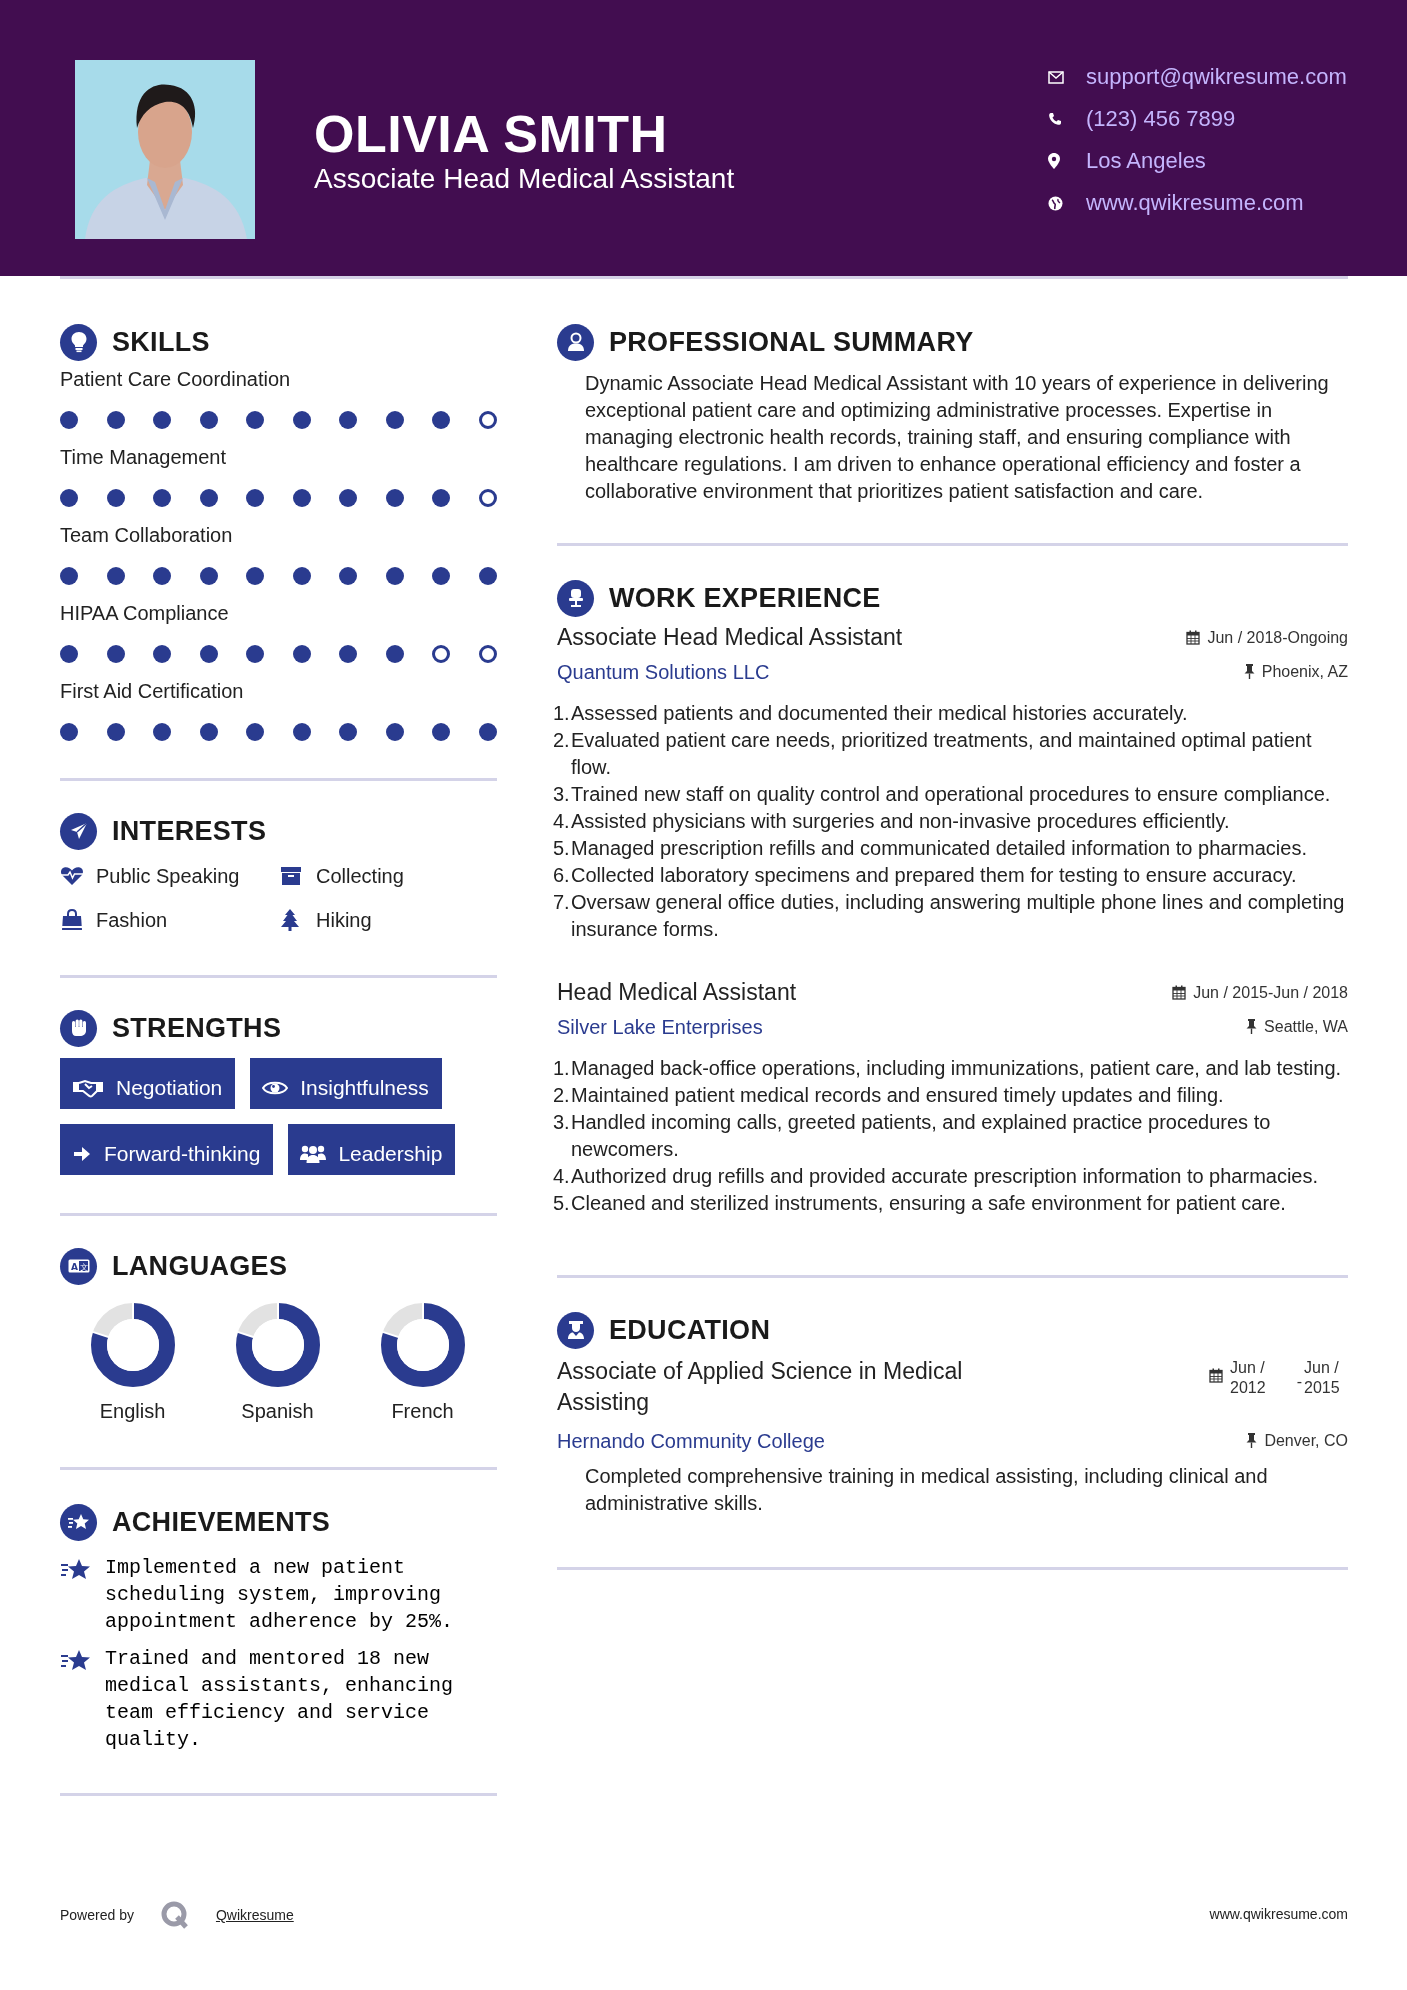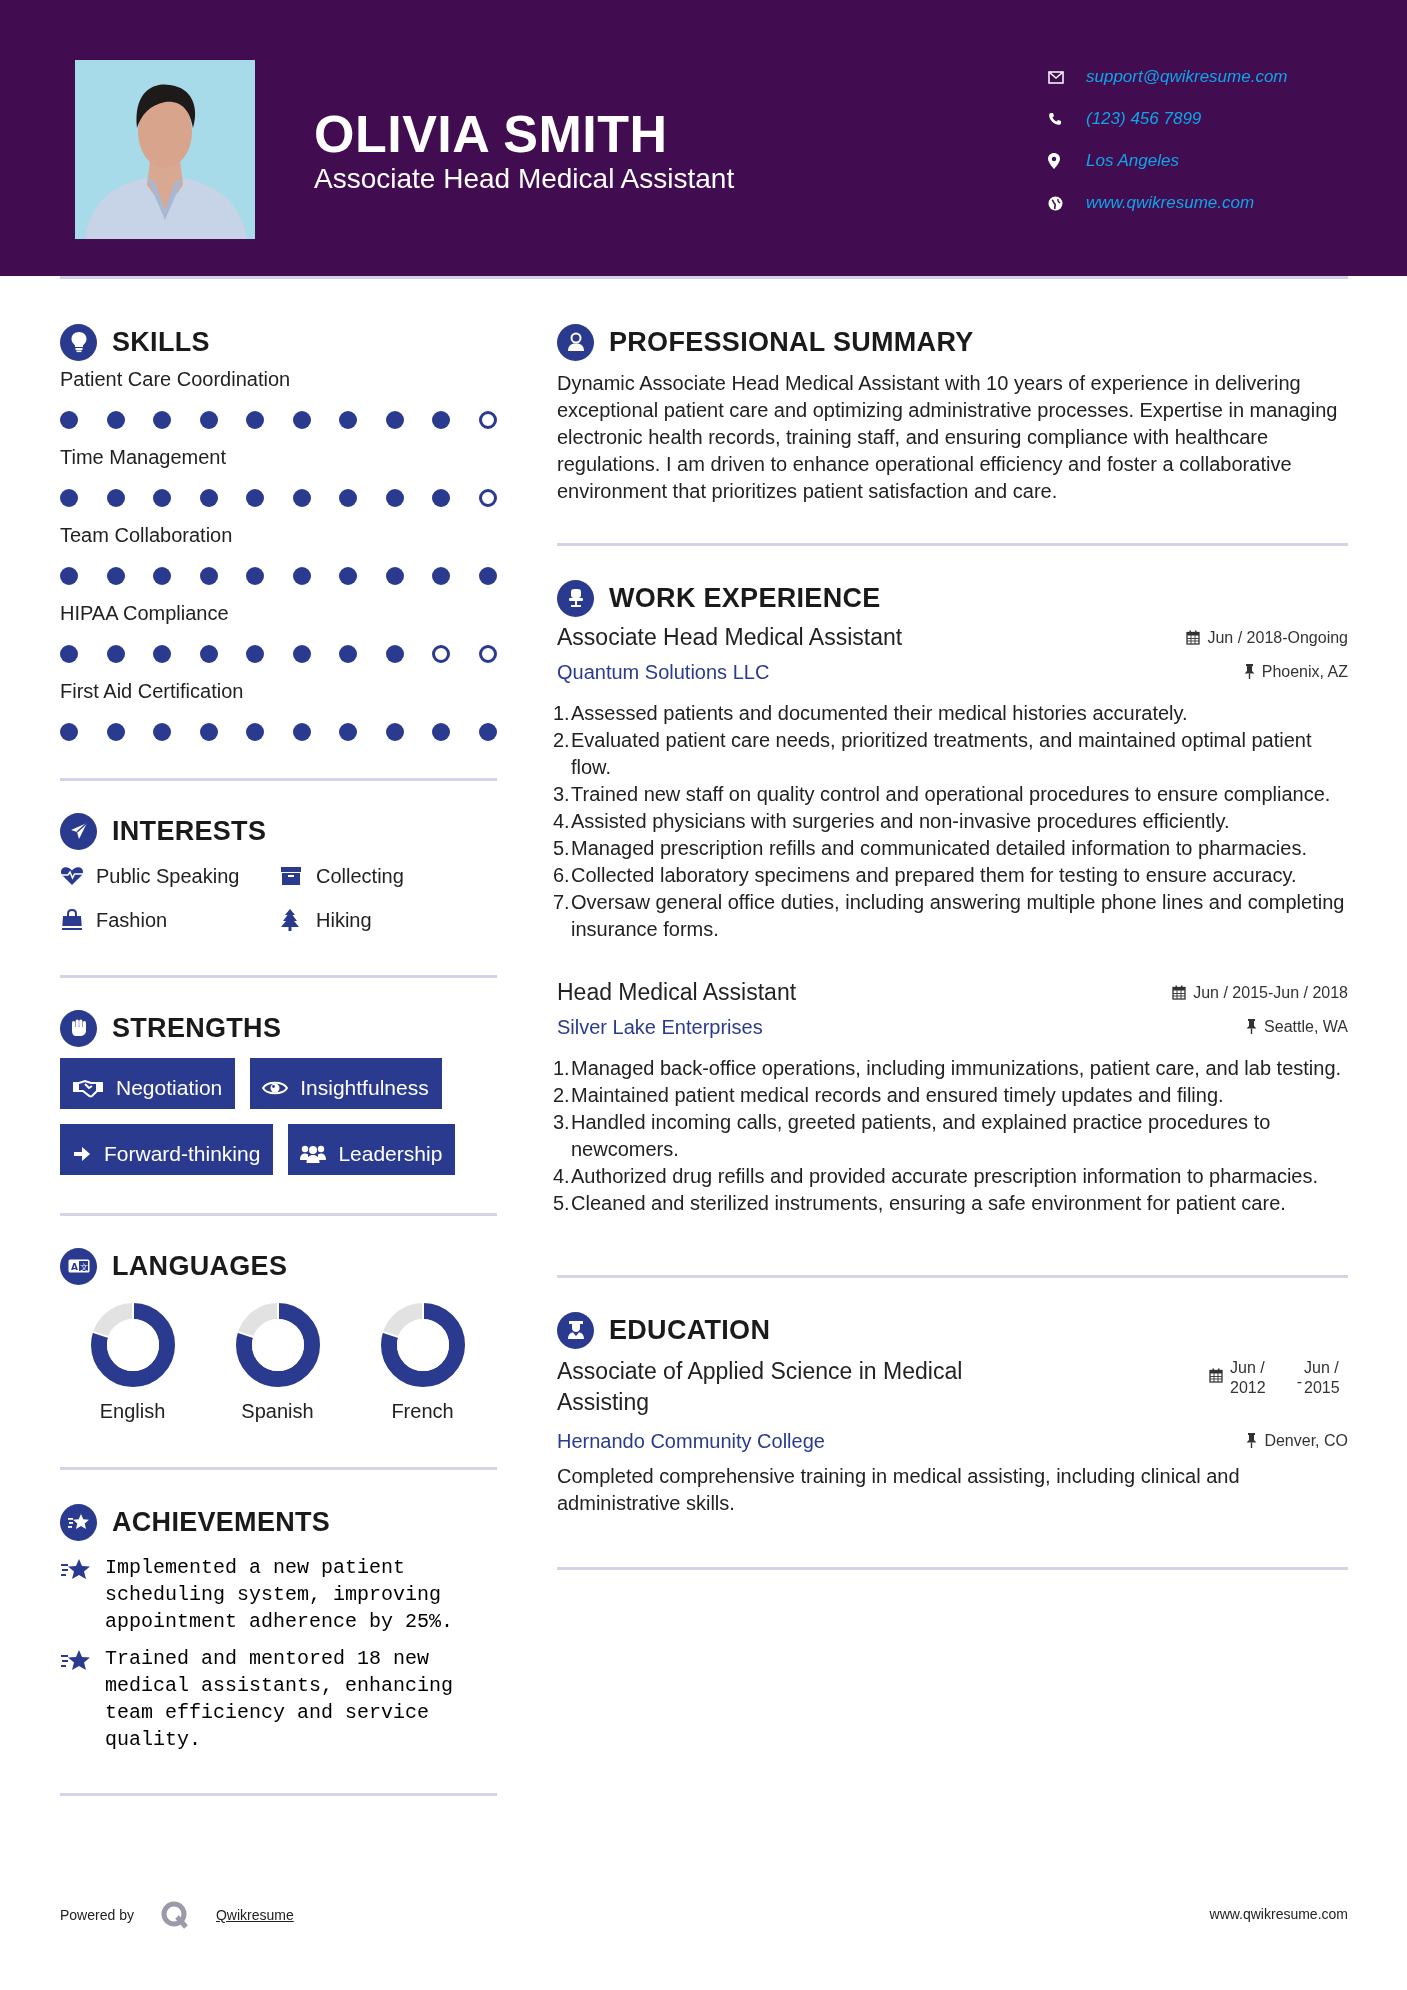--- a/index.html
+++ b/index.html
@@ -5,21 +5,21 @@
   * { box-sizing: border-box; margin: 0; padding: 0; }
   html, body { width: 1407px; height: 1990px; background: #ffffff; }
   body { font-family: "Liberation Sans", "DejaVu Sans", sans-serif; color: #222; position: relative; overflow: hidden; }
 
   .header { position: absolute; left: 0; top: 0; width: 1407px; height: 276px; background: #420d50; }
   .header-line { position: absolute; left: 60px; top: 276px; width: 1288px; height: 3px; background: #d4d1e6; }
   .photo { position: absolute; left: 75px; top: 60px; width: 180px; height: 179px; background: #a7dbea; overflow: hidden; }
   .name { position: absolute; left: 314px; top: 104px; color: #fff; font-size: 52px; font-weight: bold; letter-spacing: 0.5px; }
   .title { position: absolute; left: 314px; top: 163px; color: #fff; font-size: 28px; }
   .contacts { position: absolute; left: 1048px; top: 56px; }
-  .contact-row { display: flex; align-items: center; height: 42px; color: #0ea5e9; font-size: 17px; font-style: italic; }
+  .contact-row { display: flex; align-items: center; height: 42px; color: #c4b5fd; font-size: 22px; }
   .contact-row .ic { width: 38px; display: flex; align-items: center; }
 
   .col-left { position: absolute; left: 60px; top: 320px; width: 437px; }
   .col-right { position: absolute; left: 557px; top: 320px; width: 791px; }
 
   .sec-head { display: flex; align-items: center; height: 44px; }
   .sec-icon { width: 37px; height: 37px; border-radius: 50%; background: #2a3b8f; display: flex; align-items: center; justify-content: center; margin-right: 15px; flex: none; }
   .sec-title { font-size: 27px; font-weight: bold; color: #1a1a1a; letter-spacing: 0.3px; }
   .divider { height: 3px; background: #d4d3e8; width: 100%; }
 
@@ -38,21 +38,21 @@
   .strength .ic { margin-right: 12px; display: flex; align-items: center; }
 
   .langs { display: flex; margin-top: 14px; }
   .lang { width: 145px; display: flex; flex-direction: column; align-items: center; }
   .lang-name { font-size: 20px; margin-top: 12px; color: #222; }
 
   .ach { display: flex; margin-top: 10px; }
   .ach .ic { width: 45px; flex: none; padding-top: 3px; }
   .ach-text { font-size: 20px; line-height: 27px; color: #000000; font-family: Liberation Mono, monospace; }
 
-  .summary { font-size: 20px; line-height: 27px; color: #222; margin-top: 6px; }
+  .summary { font-size: 20px; line-height: 27px; color: #222; margin-top: 6px; margin-left: 28px; }
   .job-row { display: flex; justify-content: space-between; align-items: baseline; }
   .job-title { font-size: 23px; color: #222; }
   .job-company { font-size: 20px; color: #2a3b8f; }
   .meta { font-size: 16px; color: #333; display: flex; align-items: center; }
   .meta .ic { margin-right: 7px; display: flex; align-items: center; }
   ol.bullets { list-style: none; margin-top: 16px; }
   ol.bullets li { display: flex; font-size: 20px; line-height: 27px; color: #222; }
   ol.bullets li .num { width: 18px; flex: none; margin-left: -4px; }
 
   .footer-left { position: absolute; left: 60px; top: 1900px; display: flex; align-items: center; font-size: 14px; color: #222; gap: 12px; }

